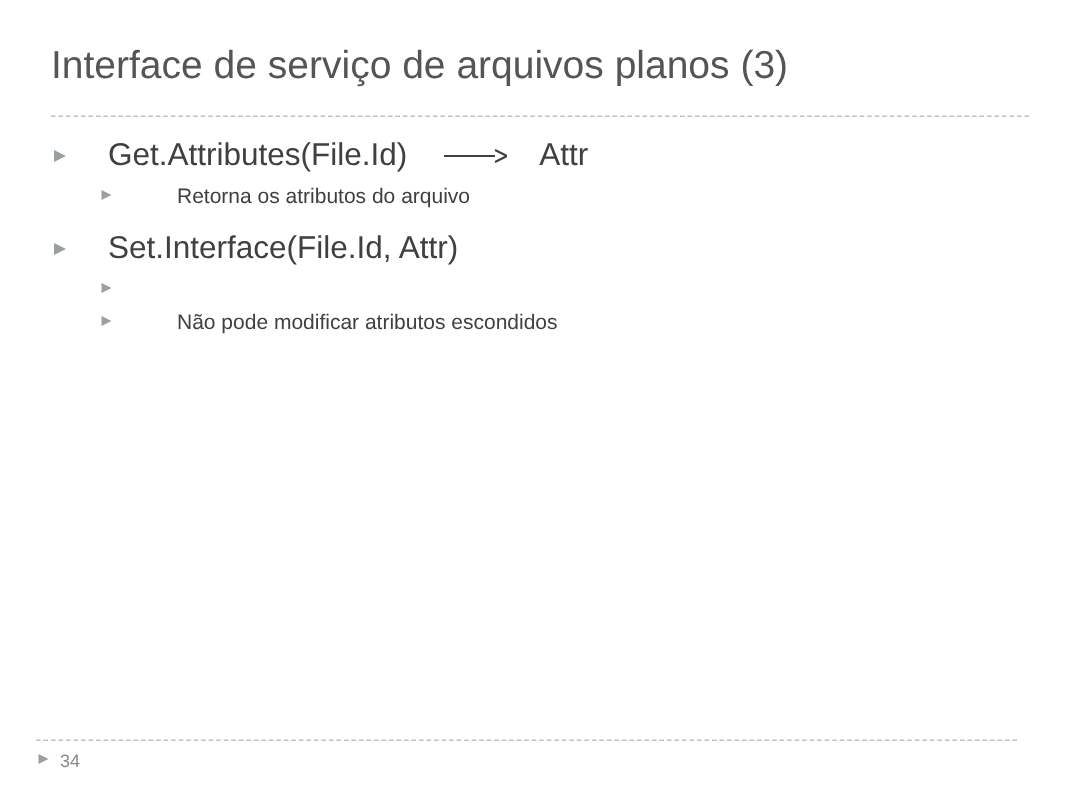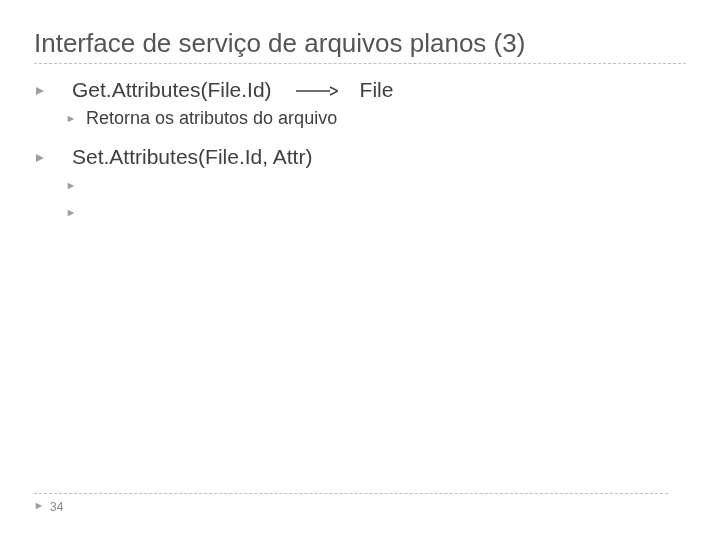--- a/index.html
+++ b/index.html
@@ -14,21 +14,21 @@
   .slide {
     width: 100%;
     height: 100%;
     padding: 28px 34px 20px 34px;
     position: relative;
   }
   .title {
     font-size: 26px;
     font-weight: 400;
     color: #555555;
-    margin-bottom: 4px;
+    margin-bottom: 18px;
   }
   .title-rule {
     border: none;
     border-top: 1px dashed #bfbfbf;
     margin-bottom: 14px;
   }
   .level1 {
     display: flex;
     align-items: center;
     margin-bottom: 6px;
@@ -40,38 +40,39 @@
     flex: 0 0 auto;
     margin-right: 10px;
     color: #9aa0a0;
   }
   .level2 {
     display: flex;
     align-items: flex-end;
     margin-left: 32px;
     margin-bottom: 6px;
     color: #404040;
-    font-size: 18px;
+    font-size: 14px;
+    gap: 32px;
   }
   .level2 .bullet {
     flex: 0 0 auto;
     margin-right: 10px;
     color: #9aa0a0;
   }
   .arrow-svg {
     display: inline-block;
     vertical-align: middle;
     margin: 0 6px;
   }
   .footer {
     position: absolute;
     left: 0;
     right: 18px;
     bottom: 26px;
-    padding: 0 34px;
+    padding: 0 24px;
     text-align: center;
   }
   .footer-rule {
     border: none;
     border-top: 1px dashed #bfbfbf;
     margin-bottom: 6px;
   }
   .footer-line {
     display: flex;
     align-items: center;
@@ -101,57 +102,58 @@
           <path d="M2 2 L10 6 L2 10 Z" fill="#9aa0a0"></path>
         </svg>
     </span>
     <span>Get.Attributes(File.Id)</span>
     <span class="arrow-svg">
       <svg width="44" height="12" viewBox="0 0 44 12">
         <line x1="2" y1="6" x2="36" y2="6" stroke="#404040" stroke-width="1.4"></line>
         <path d="M36 2 L44 6 L36 10" fill="none" stroke="#404040" stroke-width="1.4"></path>
       </svg>
     </span>
-    <span>File</span>
+    <span>Attr</span>
   </div>
 
   <div class="level2">
     <span class="bullet">
       <svg width="10" height="10" viewBox="0 0 12 12">
           <path d="M2 2 L10 6 L2 10 Z" fill="#9aa0a0"></path>
         </svg>
     </span>
     <span>Retorna os atributos do arquivo</span>
   </div>
 
   <div class="spacer"></div>
 
   <div class="level1">
     <span class="bullet">
       <svg width="12" height="12" viewBox="0 0 12 12">
           <path d="M2 2 L10 6 L2 10 Z" fill="#9aa0a0"></path>
         </svg>
     </span>
-    <span>Set.Attributes(File.Id, Attr)</span>
+    <span>Set.Interface(File.Id, Attr)</span>
   </div>
 
   <div class="level2">
     <span class="bullet">
       <svg width="10" height="10" viewBox="0 0 12 12">
           <path d="M2 2 L10 6 L2 10 Z" fill="#9aa0a0"></path>
         </svg>
     </span>
   </div>
 
   <div class="level2">
     <span class="bullet">
       <svg width="10" height="10" viewBox="0 0 12 12">
           <path d="M2 2 L10 6 L2 10 Z" fill="#9aa0a0"></path>
         </svg>
     </span>
+    <span>Não pode modificar atributos escondidos</span>
   </div>
 
   <div class="footer">
     <hr class="footer-rule">
     <div class="footer-line">
       <span class="footer-marker">
         <svg width="10" height="10" viewBox="0 0 12 12">
             <path d="M2 2 L10 6 L2 10 Z" fill="#9aa0a0"></path>
           </svg>
       </span>

